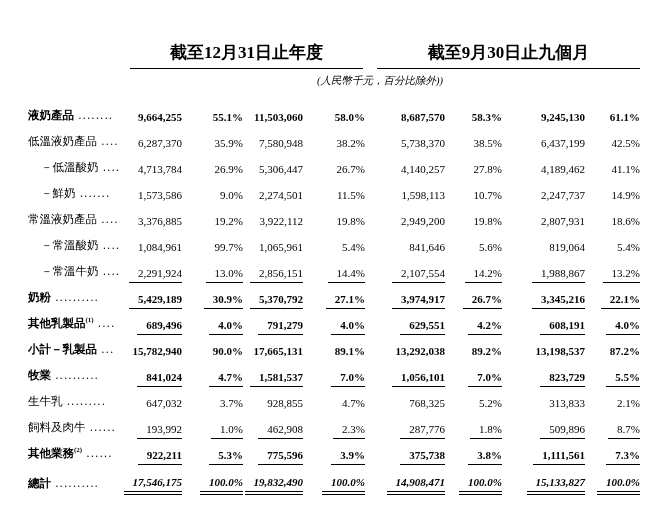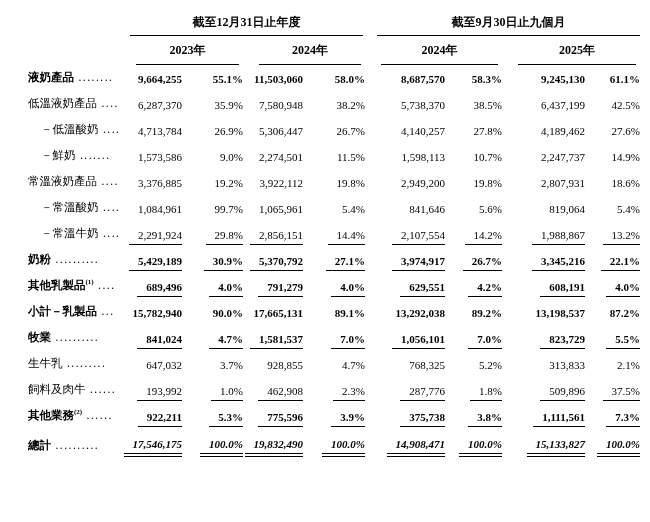--- a/index.html
+++ b/index.html
@@ -11,24 +11,24 @@
   table.rev {
     border-collapse:collapse; table-layout:fixed;
     width:612px; margin:14px 0 0 28px; font-size:11px;
   }
   col.c-label { width:92px; }
   col.c-v1 { width:62px; } col.c-p1 { width:61px; }
   col.c-v2 { width:60px; } col.c-p2 { width:62px; }
   col.c-v3 { width:80px; } col.c-p3 { width:57px; }
   col.c-v4 { width:83px; } col.c-p4 { width:55px; }
 
-  thead th { font-weight:bold; font-size:12px; padding:0; vertical-align:bottom; text-align:center; }
+  thead th { font-weight:bold; font-size:17px; padding:0; vertical-align:bottom; text-align:center; }
   thead .hline { border-bottom:1px solid #000; padding-bottom:4px; }
   thead .g1 { margin-left:10px; margin-right:2px; }
-  thead .g2 { margin-left:12px; margin-right:0; }
+  thead .g2 { margin-left:12px; margin-right:0;margin-top:27px; }
   thead tr.yr th { padding-top:6px; }
   thead .yline { border-bottom:1px solid #000; padding-bottom:5px; margin-left:16px; margin-right:4px; }
   thead .note { font-style:italic; font-weight:normal; font-size:10.5px; text-align:center; }
   thead tr.n1 th { padding-top:7px; }
   thead tr.n2 th { padding-top:5px; padding-bottom:15px; }
 
   tbody td { vertical-align:bottom; padding:5px 0 6px 0; }
   tbody td.num { text-align:right; white-space:nowrap; font-size:11px; }
   tbody td.lbl { white-space:nowrap; overflow:hidden; font-size:11.5px; }
   tbody td.lbl.indent { padding-left:13px; }
@@ -59,34 +59,23 @@
   <thead>
     <tr>
       <th></th>
       <th colspan="4">
         <div class="hline g1">截至12月31日止年度</div>
       </th>
       <th colspan="4">
         <div class="hline g2">截至9月30日止九個月</div>
       </th>
     </tr>
-    <tr class="yr">
+    <tr class="n2">
       <th></th>
-      <th colspan="2">
-        <div class="yline">2023年</div>
-      </th>
-      <th colspan="2">
-        <div class="yline">2024年</div>
-      </th>
-      <th colspan="2">
-        <div class="yline">2024年</div>
-      </th>
-      <th colspan="2">
-        <div class="yline">2025年</div>
-      </th>
+      <th colspan="8" class="note">(人民幣千元，百分比除外))</th>
     </tr>
   </thead>
   <tbody>
       <tr class="bold">
         <td class="lbl"><span>液奶產品</span><span class="dots"> ........</span></td>
         <td class="num"><span class="cw">9,664,255</span></td>
         <td class="num"><span class="cw">55.1%</span></td>
         <td class="num"><span class="cw">11,503,060</span></td>
         <td class="num"><span class="cw">58.0%</span></td>
         <td class="num"><span class="cw">8,687,570</span></td>
@@ -107,21 +96,21 @@
       </tr>
       <tr>
         <td class="lbl indent"><span>－低溫酸奶</span><span class="dots"> ....</span></td>
         <td class="num"><span class="cw">4,713,784</span></td>
         <td class="num"><span class="cw">26.9%</span></td>
         <td class="num"><span class="cw">5,306,447</span></td>
         <td class="num"><span class="cw">26.7%</span></td>
         <td class="num"><span class="cw">4,140,257</span></td>
         <td class="num"><span class="cw">27.8%</span></td>
         <td class="num"><span class="cw">4,189,462</span></td>
-        <td class="num"><span class="cw">27.6%</span></td>
+        <td class="num"><span class="cw">41.1%</span></td>
       </tr>
       <tr>
         <td class="lbl indent"><span>－鮮奶</span><span class="dots"> .......</span></td>
         <td class="num"><span class="cw">1,573,586</span></td>
         <td class="num"><span class="cw">9.0%</span></td>
         <td class="num"><span class="cw">2,274,501</span></td>
         <td class="num"><span class="cw">11.5%</span></td>
         <td class="num"><span class="cw">1,598,113</span></td>
         <td class="num"><span class="cw">10.7%</span></td>
         <td class="num"><span class="cw">2,247,737</span></td>
@@ -145,21 +134,21 @@
         <td class="num"><span class="cw">1,065,961</span></td>
         <td class="num"><span class="cw">5.4%</span></td>
         <td class="num"><span class="cw">841,646</span></td>
         <td class="num"><span class="cw">5.6%</span></td>
         <td class="num"><span class="cw">819,064</span></td>
         <td class="num"><span class="cw">5.4%</span></td>
       </tr>
       <tr class="u">
         <td class="lbl indent"><span>－常溫牛奶</span><span class="dots"> ....</span></td>
         <td class="num"><span class="cw">2,291,924</span></td>
-        <td class="num"><span class="cw">29.8%</span></td>
+        <td class="num"><span class="cw">13.0%</span></td>
         <td class="num"><span class="cw">2,856,151</span></td>
         <td class="num"><span class="cw">14.4%</span></td>
         <td class="num"><span class="cw">2,107,554</span></td>
         <td class="num"><span class="cw">14.2%</span></td>
         <td class="num"><span class="cw">1,988,867</span></td>
         <td class="num"><span class="cw">13.2%</span></td>
       </tr>
       <tr class="bold u">
         <td class="lbl"><span>奶粉</span><span class="dots"> ..........</span></td>
         <td class="num"><span class="cw">5,429,189</span></td>
@@ -217,21 +206,21 @@
       </tr>
       <tr class="u">
         <td class="lbl"><span>飼料及肉牛</span><span class="dots"> ......</span></td>
         <td class="num"><span class="cw">193,992</span></td>
         <td class="num"><span class="cw">1.0%</span></td>
         <td class="num"><span class="cw">462,908</span></td>
         <td class="num"><span class="cw">2.3%</span></td>
         <td class="num"><span class="cw">287,776</span></td>
         <td class="num"><span class="cw">1.8%</span></td>
         <td class="num"><span class="cw">509,896</span></td>
-        <td class="num"><span class="cw">37.5%</span></td>
+        <td class="num"><span class="cw">8.7%</span></td>
       </tr>
       <tr class="bold u">
         <td class="lbl"><span>其他業務</span><sup>(2)</sup><span class="dots"> ......</span></td>
         <td class="num"><span class="cw">922,211</span></td>
         <td class="num"><span class="cw">5.3%</span></td>
         <td class="num"><span class="cw">775,596</span></td>
         <td class="num"><span class="cw">3.9%</span></td>
         <td class="num"><span class="cw">375,738</span></td>
         <td class="num"><span class="cw">3.8%</span></td>
         <td class="num"><span class="cw">1,111,561</span></td>

